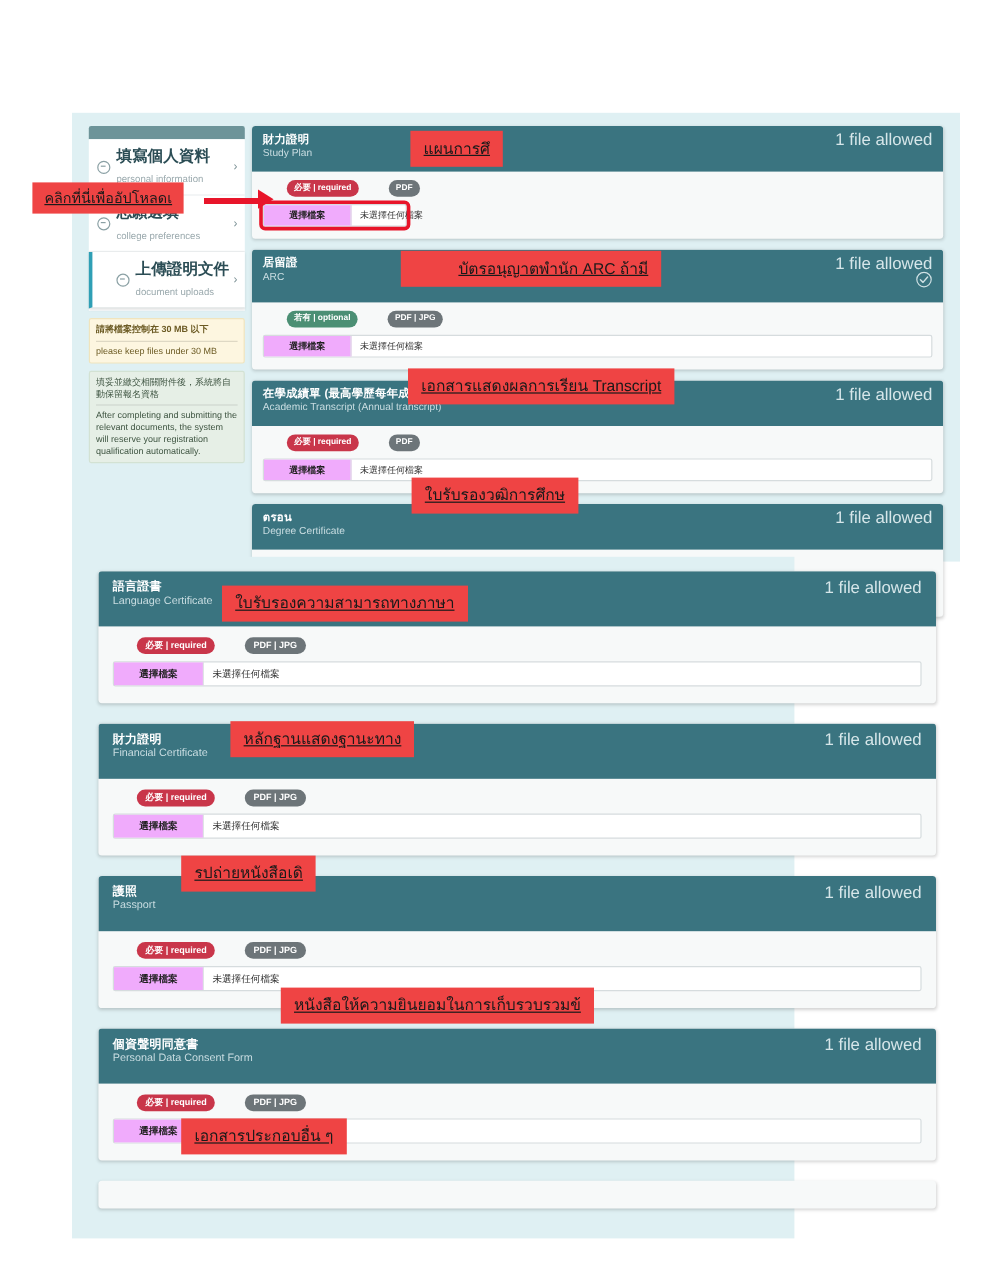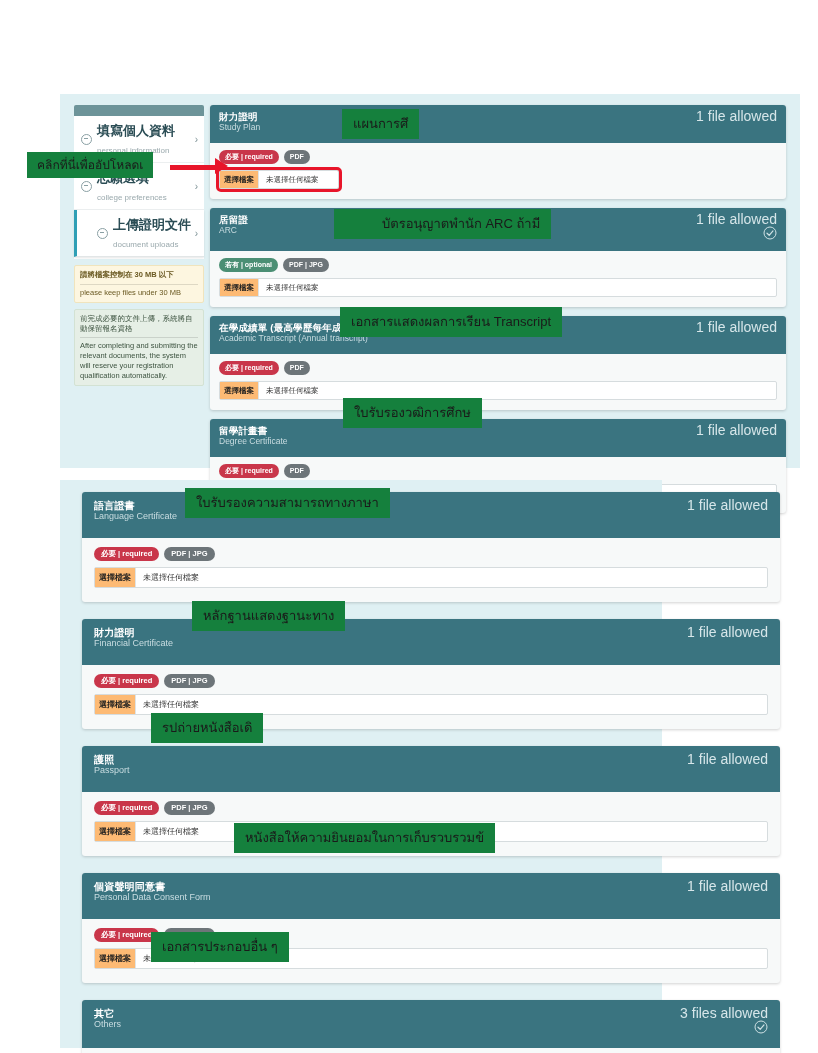--- a/index.html
+++ b/index.html
@@ -42,21 +42,21 @@
     box-sizing: border-box;
   }
   #shot-top {
     left: 60px;
     top: 94px;
     width: 740px;
     height: 374px;
   }
   #shot-bottom {
     left: 60px;
-    top: 480px;
+    top: 464px;
     width: 602px;
     height: 568px;
   }
 
   
   .sidebar {
     position: absolute;
     left: 14px;
     top: 11px;
     width: 130px;
@@ -228,40 +228,41 @@
     margin-bottom: 6px;
   }
   .badge {
     font-size: 7px;
     line-height: 8px;
     padding: 3px 6px;
     border-radius: 9px;
     color: #ffffff;
     font-weight: bold;
     white-space: nowrap;
+    margin-left: 20px;
   }
   .badge-required { background: #c9364a; }
   .badge-optional { background: #4b8f74; }
   .badge-type { background: #6d7579; }
   .fileinput {
     background: #ffffff;
     border: 1px solid #d6dcde;
     border-radius: 2px;
     display: flex;
     align-items: stretch;
     height: 17px;
   }
   .fi-btn {
     font-size: 7.5px;
     color: #1f1f1f;
-    padding: 0 4px;
+    padding: 0 21px;
     display: flex;
     align-items: center;
     border-right: 1px solid #dfe4e6;
-    background: #fdba74;
+    background: #f0abfc;
     white-space: nowrap;
     font-weight: bold;
   }
   .fi-text {
     font-size: 7.5px;
     color: #303030;
     padding: 0 7px;
     display: flex;
     align-items: center;
     white-space: nowrap;
@@ -292,27 +293,28 @@
   .bottom-cards .card-title-tw { font-size: 10px; }
   .bottom-cards .card-title-en { font-size: 9px; }
   .bottom-cards .card-body { padding: 9px 12px 14px 12px; }
   .bottom-cards .fileinput { height: 19px; }
   .bottom-cards .fi-btn, .bottom-cards .fi-text { font-size: 8px; }
   .bottom-cards .badge { font-size: 7.5px; padding: 3px 7px; }
 
   
   .anno {
     position: absolute;
-    background: #15803d;
+    background: #ef4444;
     color: #1a1a1a;
     font-size: 13px;
     line-height: 1.2;
     padding: 7px 11px;
     white-space: nowrap;
     z-index: 20;
+    text-decoration: underline;
   }
   .anno.small { font-size: 12px; padding: 6px 10px; }
 
   
   .arrow-wrap {
     position: absolute;
     z-index: 25;
   }
   .arrow-line {
     position: absolute;
@@ -364,21 +366,21 @@
           <span class="sb-arrow">›</span>
         </div>
       </div>
     <div id="sidebar-notes">
         <div class="sb-note">
           <div class="cn">請將檔案控制在 30 MB 以下</div>
           <hr>
           <div>please keep files under 30 MB</div>
         </div>
         <div class="sb-note-c">
-          <div class="cn">前完成必要的文件上傳，系統將自動保留報名資格</div>
+          <div class="cn">填妥並繳交相關附件後，系統將自動保留報名資格</div>
           <hr>
           <div>After completing and submitting the relevant documents, the system will reserve your registration qualification automatically.</div>
         </div>
       </div>
   </div>
 
   <div class="top-cards" id="top-cards">
       <div class="card">
         <div class="card-head">
           <div>
@@ -439,21 +441,21 @@
           </div>
           <div class="fileinput">
             <span class="fi-btn">選擇檔案</span>
             <span class="fi-text">未選擇任何檔案</span>
           </div>
         </div>
       </div>
       <div class="card">
         <div class="card-head">
           <div>
-            <div class="card-title-tw">留學計畫書</div>
+            <div class="card-title-tw">ตรอน</div>
             <div class="card-title-en">Degree Certificate</div>
           </div>
           <div class="card-right">
             <div class="card-allow">1 file allowed</div>
           </div>
         </div>
         <div class="card-body">
           <div class="badges">
             <span class="badge badge-required">必要 | required</span>
             <span class="badge badge-type">PDF</span>
@@ -547,30 +549,20 @@
             <span class="badge badge-required">必要 | required</span>
             <span class="badge badge-type">PDF | JPG</span>
           </div>
           <div class="fileinput">
             <span class="fi-btn">選擇檔案</span>
             <span class="fi-text">未選擇任何檔案</span>
           </div>
         </div>
       </div>
       <div class="card">
-        <div class="card-head">
-          <div>
-            <div class="card-title-tw">其它</div>
-            <div class="card-title-en">Others</div>
-          </div>
-          <div class="card-right"><div class="card-allow">3 files allowed</div><span class="check-circle"><svg width="14" height="14" viewBox="0 0 14 14">
-                <circle cx="7" cy="7" r="6" fill="none" stroke="#cfe1e4" stroke-width="1"></circle>
-                <path d="M4 7.2 L6.2 9.3 L10 4.9" fill="none" stroke="#cfe1e4" stroke-width="1.2" stroke-linecap="round" stroke-linejoin="round"></path>
-              </svg></span></div>
-        </div>
         <div class="card-body"></div>
       </div>
     </div>
 </div>
 
 <div class="arrow-wrap" style="left:170px; top:160px; width:60px; height:16px;">
   <div class="arrow-line" style="left:0; top:5px; width:47px;"></div>
   <div class="arrow-head" style="left:45px; top:-2px;"></div>
 </div>
 

